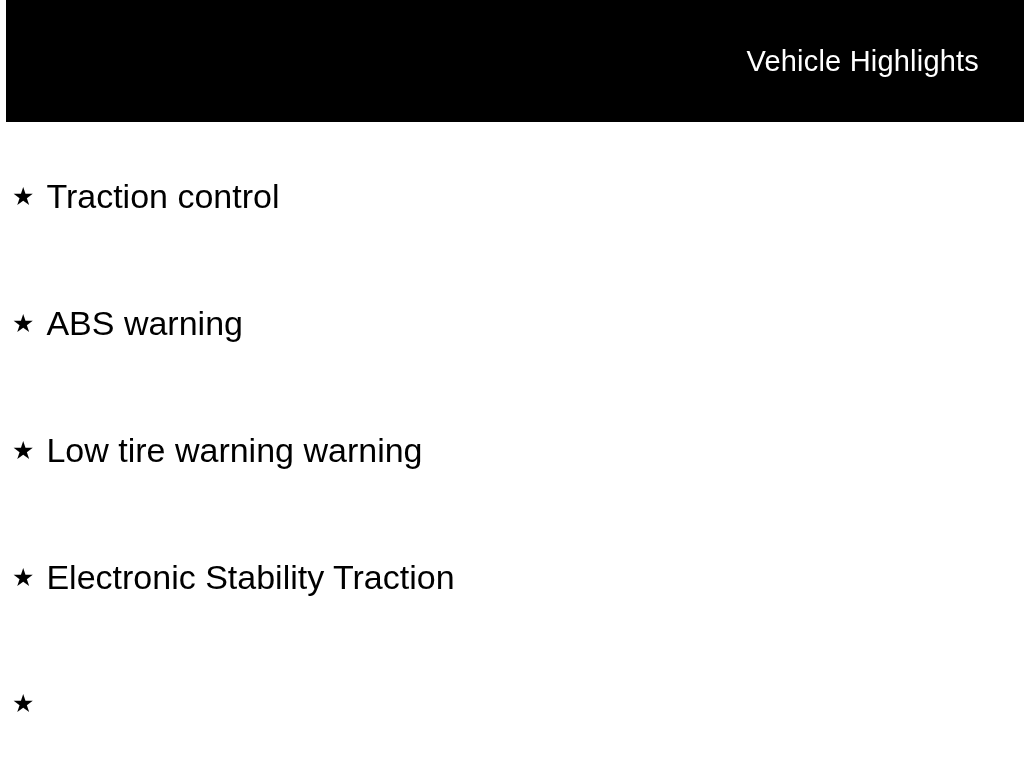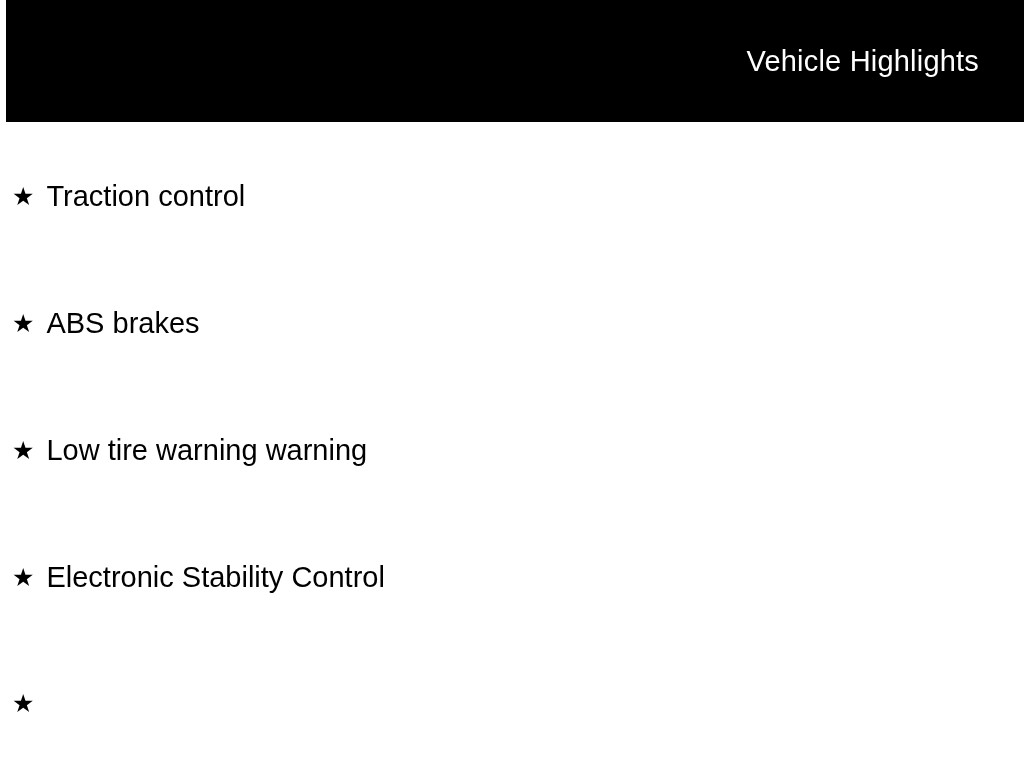--- a/index.html
+++ b/index.html
@@ -47,21 +47,21 @@
     align-items: center;
     transform: translateY(-50%);
     white-space: nowrap;
   }
   .item .star {
     font-size: 25px;
     line-height: 1;
     color: #000000;
   }
   .item .label {
-    font-size: 29px;
+    font-size: 34px;
     line-height: 1;
     margin-left: 12px;
     color: #000000;
   }
   .item:nth-child(1) { top: 65px; }
   .item:nth-child(2) { top: 192px; }
   .item:nth-child(3) { top: 319px; }
   .item:nth-child(4) { top: 446px; }
   .item:nth-child(5) { top: 572px; }
 </style>
@@ -76,31 +76,31 @@
 
   <main class="content">
 
     <div class="item">
       <span class="star">★</span>
       <span class="label">Traction control</span>
     </div>
 
     <div class="item">
       <span class="star">★</span>
-      <span class="label">ABS brakes</span>
+      <span class="label">ABS warning</span>
     </div>
 
     <div class="item">
       <span class="star">★</span>
       <span class="label">Low tire warning warning</span>
     </div>
 
     <div class="item">
       <span class="star">★</span>
-      <span class="label">Electronic Stability Control</span>
+      <span class="label">Electronic Stability Traction</span>
     </div>
 
     <div class="item">
       <span class="star">★</span>
     </div>
 
   </main>
 </div>
 
 </body></html>

